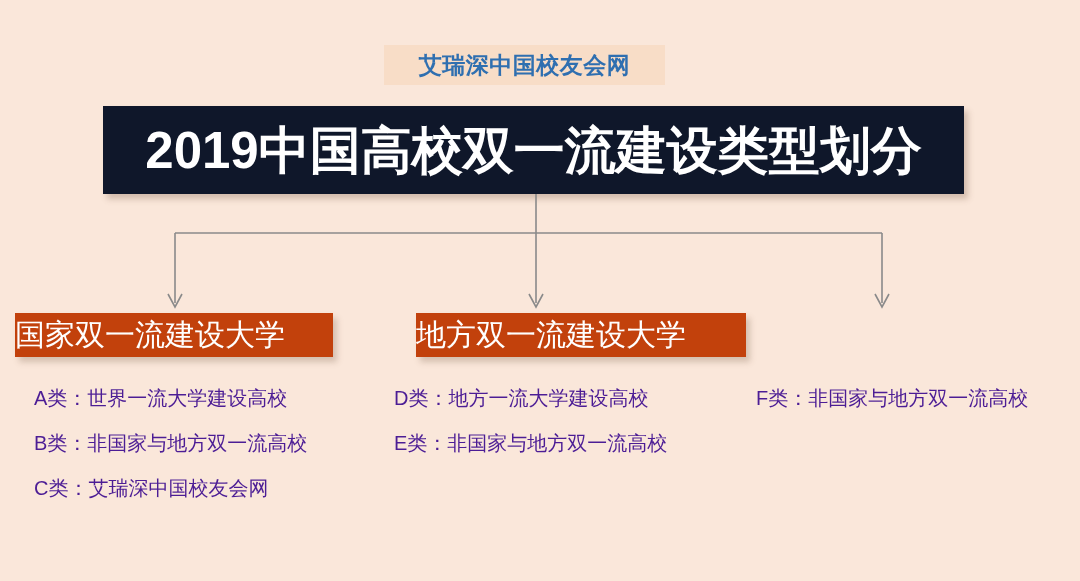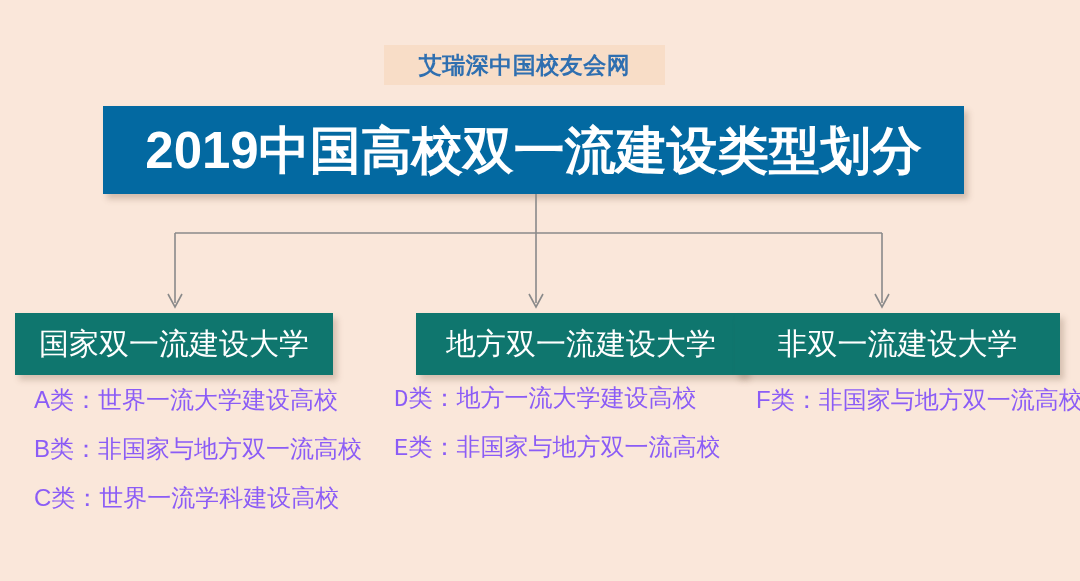--- a/index.html
+++ b/index.html
@@ -42,21 +42,21 @@
     white-space: nowrap;
   }
 
   
   .title-box {
     position: absolute;
     left: 103px;
     top: 106px;
     width: 861px;
     height: 88px;
-    background: #0369a1;
+    background: #0f172a;
     box-shadow: 4px 5px 6px rgba(120, 90, 70, 0.30);
     display: flex;
     align-items: center;
     justify-content: center;
   }
   .title-text {
     color: #ffffff;
     font-size: 51px;
     font-weight: bold;
     letter-spacing: 0px;
@@ -71,50 +71,49 @@
     top: 0;
     width: 1080px;
     height: 581px;
     pointer-events: none;
   }
 
   
   .cat-box {
     position: absolute;
     top: 313px;
-    height: 62px;
-    background: #0f766e;
+    height: 44px;
+    background: #c2410c;
     box-shadow: 4px 5px 6px rgba(120, 90, 70, 0.28);
     display: flex;
     align-items: center;
-    justify-content: center;
   }
   .cat-box-text {
     color: #ffffff;
     font-size: 30px;
     font-weight: normal;
     white-space: nowrap;
     line-height: 1;
   }
   .cat-box--0 { left: 15px;  width: 318px; }
   .cat-box--1 { left: 368px; width: 330px; margin-left: 48px; }
   .cat-box--2 { left: 735px; width: 325px; }
 
   
   .item-list {
     position: absolute;
     top: 388px;
   }
   .item-list--0 { left: 34px;  width: 330px; }
-  .item-list--1 { left: 394px; width: 330px; font-family: Liberation Mono, monospace; }
+  .item-list--1 { left: 394px; width: 330px; }
   .item-list--2 { left: 756px; width: 330px; }
 
   .list-item {
-    color: #8b5cf6;
-    font-size: 24px;
+    color: #4c1d95;
+    font-size: 20px;
     line-height: 1;
     margin-bottom: 25px;
     white-space: nowrap;
   }
 </style>
 </head>
 <body>
 
 <div id="canvas">
 
@@ -144,28 +143,25 @@
       <path d="M875 294 L882 307 L889 294"></path>
     </g>
   </svg>
 
   <div class="cat-box cat-box--0">
     <span class="cat-box-text">国家双一流建设大学</span>
   </div>
   <div class="cat-box cat-box--1">
     <span class="cat-box-text">地方双一流建设大学</span>
   </div>
-  <div class="cat-box cat-box--2">
-    <span class="cat-box-text">非双一流建设大学</span>
-  </div>
 
   <div class="item-list item-list--0">
     <div class="list-item">A类：世界一流大学建设高校</div>
     <div class="list-item">B类：非国家与地方双一流高校</div>
-    <div class="list-item">C类：世界一流学科建设高校</div>
+    <div class="list-item">C类：艾瑞深中国校友会网</div>
   </div>
 
   <div class="item-list item-list--1">
     <div class="list-item">D类：地方一流大学建设高校</div>
     <div class="list-item">E类：非国家与地方双一流高校</div>
   </div>
 
   <div class="item-list item-list--2">
     <div class="list-item">F类：非国家与地方双一流高校</div>
   </div>

